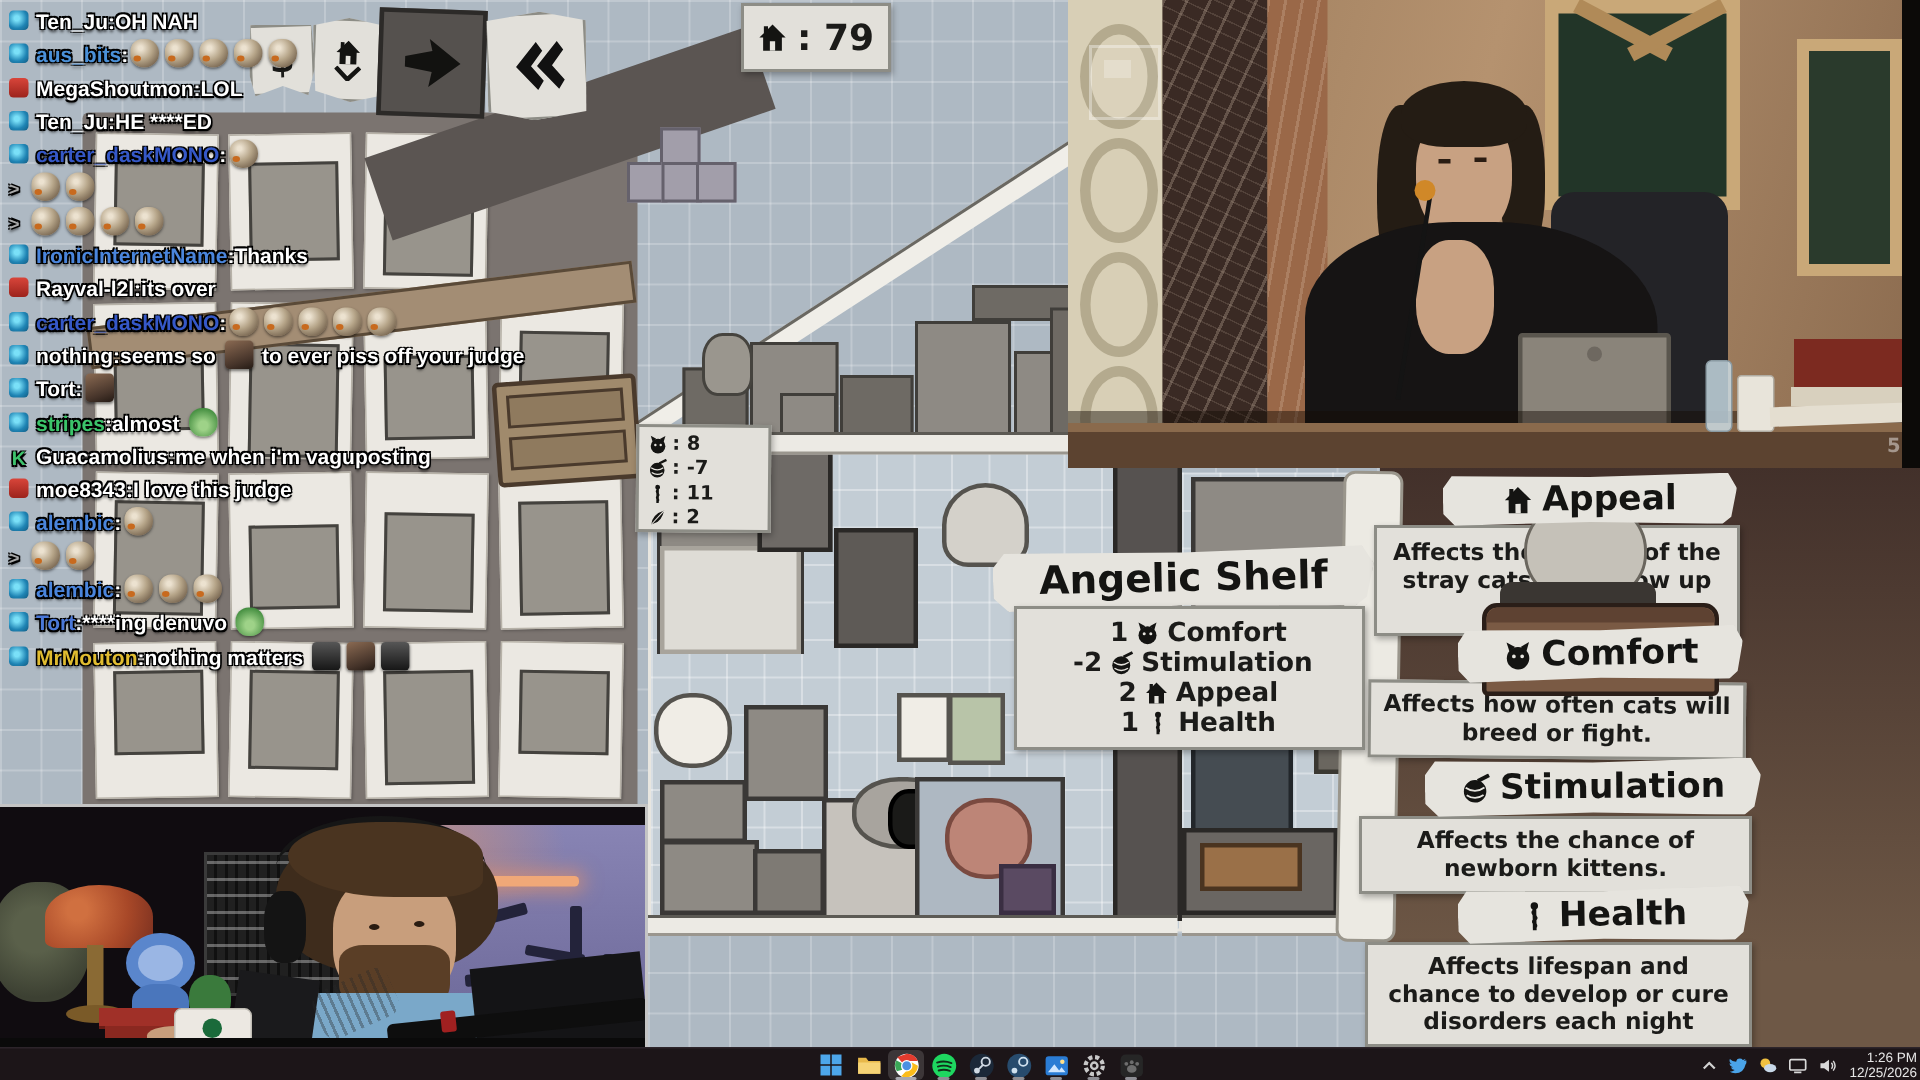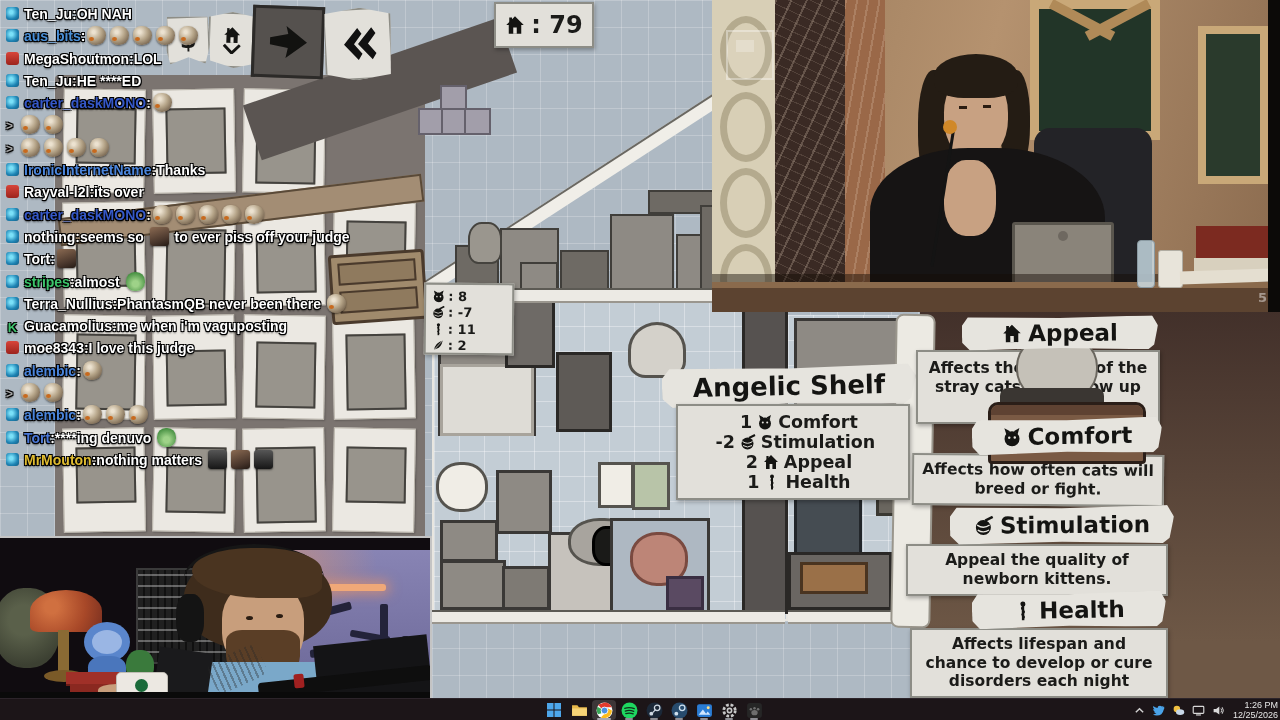--- a/index.html
+++ b/index.html
@@ -361,21 +361,21 @@
         <span class="ticon">
           <svg width="20" height="20" viewBox="0 0 16 16">
             <circle cx="7.5" cy="9.5" r="6" fill="#141412"></circle>
             <path d="M2.5 7.5 Q7.5 11 12.5 7.5" stroke="#e6e4de" stroke-width="1" fill="none"></path>
             <path d="M3 11.5 Q7.5 14.5 12 11.5" stroke="#e6e4de" stroke-width="1" fill="none"></path>
             <line x1="9" y1="4" x2="15" y2="1" stroke="#141412" stroke-width="2"></line>
           </svg>
         </span>
         <span>Stimulation</span>
       </div>
-      <div class="abs paper gdesc ip-desc" style="left: 906px; top: 544px; width: 262px; height: 52px; transform: rotate(0deg);">Appeal the quality of newborn kittens.</div>
+      <div class="abs paper gdesc ip-desc" style="left: 906px; top: 544px; width: 262px; height: 52px; transform: rotate(0deg);">Affects the chance of newborn kittens.</div>
       <div class="abs ribbon gtitle ip-head" style="left: 972px; top: 592px; width: 194px; height: 36px; transform: rotate(-1deg);">
         <span class="ticon">
           <svg width="20" height="20" viewBox="0 0 16 16">
             <rect x="7" y="3.5" width="2" height="12" fill="#141412"></rect>
             <circle cx="8" cy="2.5" r="2" fill="#141412"></circle>
             <path d="M8 5 C4.5 6.5 11.5 8.5 8 10 C5 11.5 11 12.5 8 14" stroke="#141412" stroke-width="1.2" fill="none"></path>
           </svg>
         </span>
         <span>Health</span>
       </div>
@@ -434,21 +434,20 @@
       <div class="chat-row"><span class="badge badge-sub"></span><span style="color: rgb(255, 255, 255);">Ten_Ju</span><span>:</span><span>HE ****ED</span></div>
       <div class="chat-row"><span class="badge badge-sub"></span><span style="color: rgb(53, 88, 200);">carter_daskMONO</span><span>:</span><span class="emote emote-bird"></span></div>
       <div class="chat-row"><span class="cont-prefix">&gt;</span><span class="emote emote-bird"></span><span class="emote emote-bird"></span></div>
       <div class="chat-row"><span class="cont-prefix">&gt;</span><span class="emote emote-bird"></span><span class="emote emote-bird"></span><span class="emote emote-bird"></span><span class="emote emote-bird"></span></div>
       <div class="chat-row"><span class="badge badge-sub"></span><span style="color: rgb(74, 133, 220);">IronicInternetName</span><span>:</span><span>Thanks</span></div>
       <div class="chat-row"><span class="badge badge-mod-red"></span><span style="color: rgb(255, 255, 255);">Rayval-l2l</span><span>:</span><span>its over</span></div>
       <div class="chat-row"><span class="badge badge-sub"></span><span style="color: rgb(53, 88, 200);">carter_daskMONO</span><span>:</span><span class="emote emote-bird"></span><span class="emote emote-bird"></span><span class="emote emote-bird"></span><span class="emote emote-bird"></span><span class="emote emote-bird"></span></div>
       <div class="chat-row"><span class="badge badge-sub"></span><span style="color: rgb(255, 255, 255);">nothing</span><span>:</span><span>seems so </span><span class="emote emote-photo"></span><span> to ever piss off your judge</span></div>
       <div class="chat-row"><span class="badge badge-sub"></span><span style="color: rgb(255, 255, 255);">Tort</span><span>:</span><span class="emote emote-photo"></span></div>
       <div class="chat-row"><span class="badge badge-sub"></span><span style="color: rgb(59, 196, 106);">stripes</span><span>:</span><span>almost </span><span class="emote emote-frog"></span></div>
-      <div class="chat-row"><span class="badge badge-sub"></span><span style="color: rgb(255, 255, 255);">Terra_Nullius</span><span>:</span><span>PhantasmQB never been there </span><span class="emote emote-bird"></span></div>
       <div class="chat-row"><span class="badge badge-founder">K</span><span style="color: rgb(255, 255, 255);">Guacamolius</span><span>:</span><span>me when i'm vaguposting</span></div>
       <div class="chat-row"><span class="badge badge-mod-red"></span><span style="color: rgb(255, 255, 255);">moe8343</span><span>:</span><span>I love this judge</span></div>
       <div class="chat-row"><span class="badge badge-sub"></span><span style="color: rgb(74, 133, 220);">alembic</span><span>:</span><span class="emote emote-bird"></span></div>
       <div class="chat-row"><span class="cont-prefix">&gt;</span><span class="emote emote-bird"></span><span class="emote emote-bird"></span></div>
       <div class="chat-row"><span class="badge badge-sub"></span><span style="color: rgb(74, 133, 220);">alembic</span><span>:</span><span class="emote emote-bird"></span><span class="emote emote-bird"></span><span class="emote emote-bird"></span></div>
       <div class="chat-row"><span class="badge badge-sub"></span><span style="color: rgb(74, 120, 216);">Tort</span><span>:</span><span>****ing denuvo </span><span class="emote emote-frog"></span></div>
       <div class="chat-row"><span class="badge badge-sub"></span><span style="color: rgb(224, 188, 48);">MrMouton</span><span>:</span><span>nothing matters </span><span class="emote emote-dark"></span><span class="emote emote-photo"></span><span class="emote emote-dark"></span></div>
     </div>
 
   <div class="abs" id="webcam">

